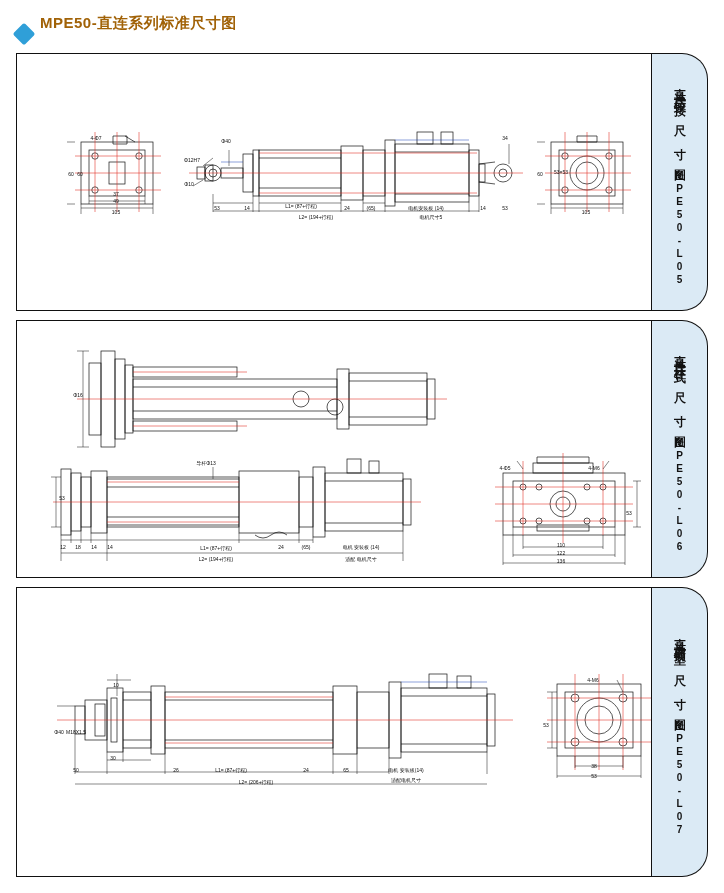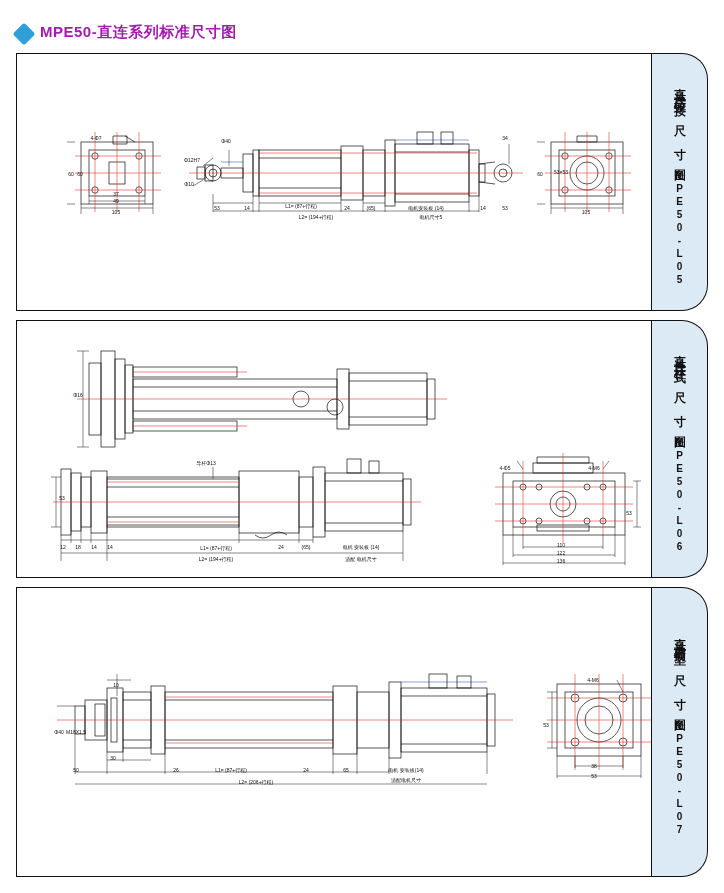--- a/index.html
+++ b/index.html
@@ -3,21 +3,21 @@
 <meta charset="utf-8">
 <style>
   html,body{margin:0;padding:0;background:#ffffff;}
   body{width:724px;height:893px;position:relative;font-family:"Liberation Sans","DejaVu Sans",sans-serif;overflow:hidden;}
   .page{position:absolute;left:0;top:0;width:724px;height:893px;}
 
   
   .hdr{position:absolute;left:0;top:8px;width:724px;height:32px;}
   .hdr-diamond{position:absolute;left:16px;top:18px;width:16px;height:16px;background:#2f9fd8;
      transform:rotate(45deg);border-radius:2px;}
-  .hdr-title{position:absolute;left:40px;top:15px;font-size:15px;font-weight:bold;color:#a21caf;letter-spacing:0.5px;}
+  .hdr-title{position:absolute;left:40px;top:6px;font-size:15px;font-weight:bold;color:#a16207;letter-spacing:0.5px;}
   .hdr-note{position:absolute;left:268px;top:19px;font-size:9.5px;font-weight:bold;color:#e2261c;
      font-style:italic;letter-spacing:0.2px;}
 
   
   .panel{position:absolute;border:1px solid #111;background:#fff;box-sizing:border-box;}
   .tab{position:absolute;background:#dbeaf5;border:1px solid #111;border-left:none;box-sizing:border-box;
      border-top-right-radius:26px;border-bottom-right-radius:26px;}
   .tab-txt{position:absolute;left:0;top:0;width:100%;height:100%;
      display:flex;flex-direction:column;align-items:center;justify-content:center;gap:6px;}
   .tab-line{writing-mode:vertical-rl;text-orientation:upright;font-size:12px;font-weight:bold;color:#111;

